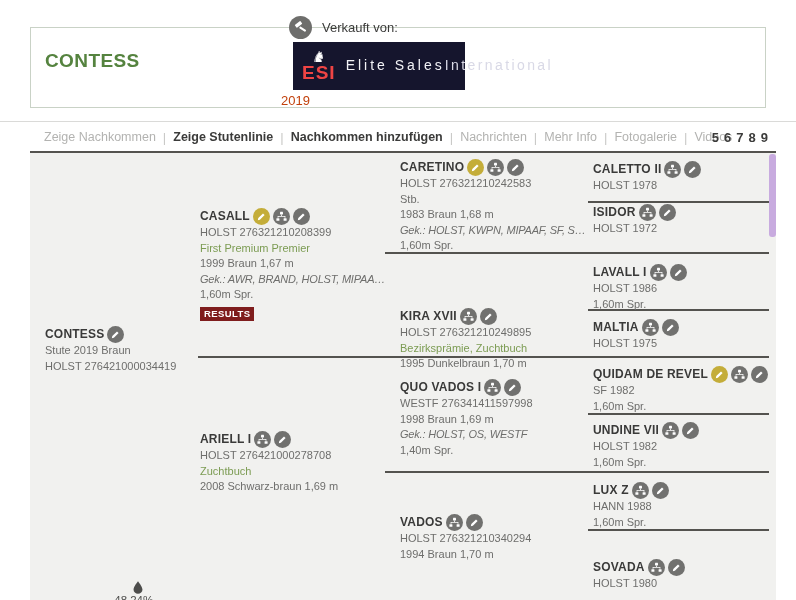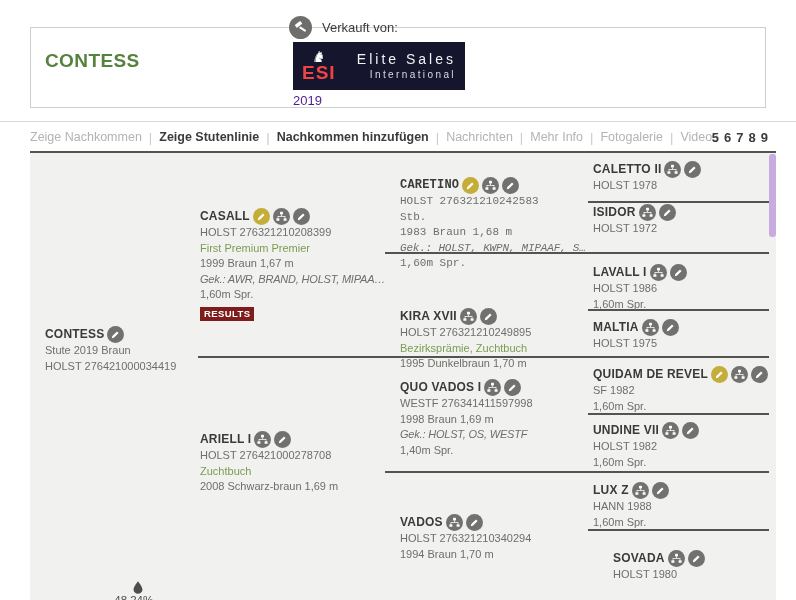--- a/index.html
+++ b/index.html
@@ -12,29 +12,29 @@
   .page-title{position:absolute;left:45px;top:50px;font-size:19px;font-weight:bold;
               color:#55833f;letter-spacing:.4px;}
   .gavel{position:absolute;left:289px;top:16px;width:23px;height:23px;z-index:3;}
   .soldby{position:absolute;left:322px;top:20px;font-size:13px;color:#3b3b3a;z-index:3;}
   .logo{position:absolute;left:293px;top:42px;width:172px;height:48px;background:#15152d;
         display:flex;align-items:center;padding:0 9px;box-sizing:border-box;z-index:3;cursor:pointer;}
   .logo-left{display:flex;flex-direction:column;align-items:center;line-height:1;margin-right:10px;}
   .logo-horse{color:#fff;font-size:15px;transform:scaleX(-1);display:inline-block;
               font-family:"DejaVu Sans",sans-serif;margin-bottom:-2px;}
   .logo-abbr{color:#ef4444;font-size:19px;font-weight:bold;letter-spacing:1px;}
-  .logo-right{display:flex;flex-direction:column;align-items:flex-end;flex:1;line-height:1.25;}
+  .logo-right{display:flex;flex-direction:row;align-items:flex-end;flex:1;line-height:1.25;}
   .logo-l1{color:#f2f2f6;font-size:14px;letter-spacing:3px;white-space:nowrap;}
-  .logo-l2{color:#d9d9e6;font-size:10px;letter-spacing:2.4px;white-space:nowrap;}
-  .year{position:absolute;left:293px;top:93px;font-size:13px;color:#4c1d95;}
+  .logo-l2{color:#d9d9e6;font-size:14px;letter-spacing:2.4px;white-space:nowrap;}
+  .year{position:absolute;left:281px;top:93px;font-size:13px;color:#c2410c;}
 
   
   .nav{position:absolute;left:0;top:121px;width:796px;height:30px;background:#fff;
        border-top:1px solid #dadad8;box-sizing:border-box;}
-  .nav-items{position:absolute;left:30px;top:0;height:30px;width:690px;display:flex;
+  .nav-items{position:absolute;left:44px;top:0;height:30px;width:690px;display:flex;
              align-items:center;white-space:nowrap;overflow:hidden;}
   .nav-item{font-size:12.5px;color:#b3b3b1;cursor:pointer;}
   .nav-item.active{color:#3b3b3a;font-weight:600;}
   .sep{color:#c9c9c7;margin:0 7px;font-size:13px;}
   .pagination{position:absolute;right:28px;top:0;height:30px;display:flex;align-items:center;gap:5px;}
   .pagenum{font-size:13px;font-weight:600;color:#3b3b3a;cursor:pointer;}
 
   
   .pedigree{position:absolute;left:30px;top:151px;width:746px;height:449px;
             background:#f1f1ef;border-top:2px solid #54534f;box-sizing:border-box;}
@@ -44,32 +44,32 @@
   .l3{left:558px;top:156px;width:181px;}
   .l4{left:168px;top:203px;width:571px;}
   .l5{left:558px;top:260px;width:181px;}
   .l6{left:355px;top:318px;width:384px;}
   .l7{left:558px;top:376px;width:181px;}
 
   .cell{position:absolute;overflow:hidden;}
   #c-contess{left:15px;top:172px;width:160px;}
   #c-casall{left:170px;top:54px;width:190px;}
   #c-ariell{left:170px;top:277px;width:190px;}
-  #c-caretino{left:370px;top:23px;width:186px;font-family:Liberation Mono, monospace;}
+  #c-caretino{left:370px;top:5px;width:186px;}
   #c-kira{left:370px;top:138px;width:186px;margin-top:16px;}
   #c-quovados{left:370px;top:225px;width:186px;}
   #c-ivada{left:370px;top:360px;width:186px;}
   #c-caletto{left:563px;top:7px;width:176px;}
   #c-isidor{left:563px;top:50px;width:176px;}
   #c-lavall{left:563px;top:110px;width:176px;}
   #c-maltia{left:563px;top:165px;width:176px;}
   #c-quidam{left:563px;top:212px;width:176px;}
   #c-undine{left:563px;top:268px;width:176px;}
   #c-luxz{left:563px;top:328px;width:176px;}
-  #c-sovada{left:563px;top:396px;width:176px;margin-left:20px;}
+  #c-sovada{left:563px;top:405px;width:176px;}
 
   .name-row{display:flex;align-items:center;gap:3px;height:18px;}
   .hname{font-size:12px;font-weight:bold;color:#3a3a39;letter-spacing:.2px;cursor:pointer;white-space:nowrap;}
   .hicon{width:17px;height:17px;display:inline-block;cursor:pointer;flex:0 0 auto;}
   .detail{font-size:11px;line-height:15.5px;color:#6e6e6c;white-space:nowrap;
           overflow:hidden;text-overflow:ellipsis;}
   .detail.green{color:#7c9c53;}
   .detail.italic{font-style:italic;letter-spacing:-.2px;}
   .badge{display:inline-block;margin-top:4px;padding:1px 4px 2px 4px;background:#7f1d1d;
          color:#fff;font-size:9.5px;font-weight:bold;letter-spacing:.4px;cursor:pointer;}

